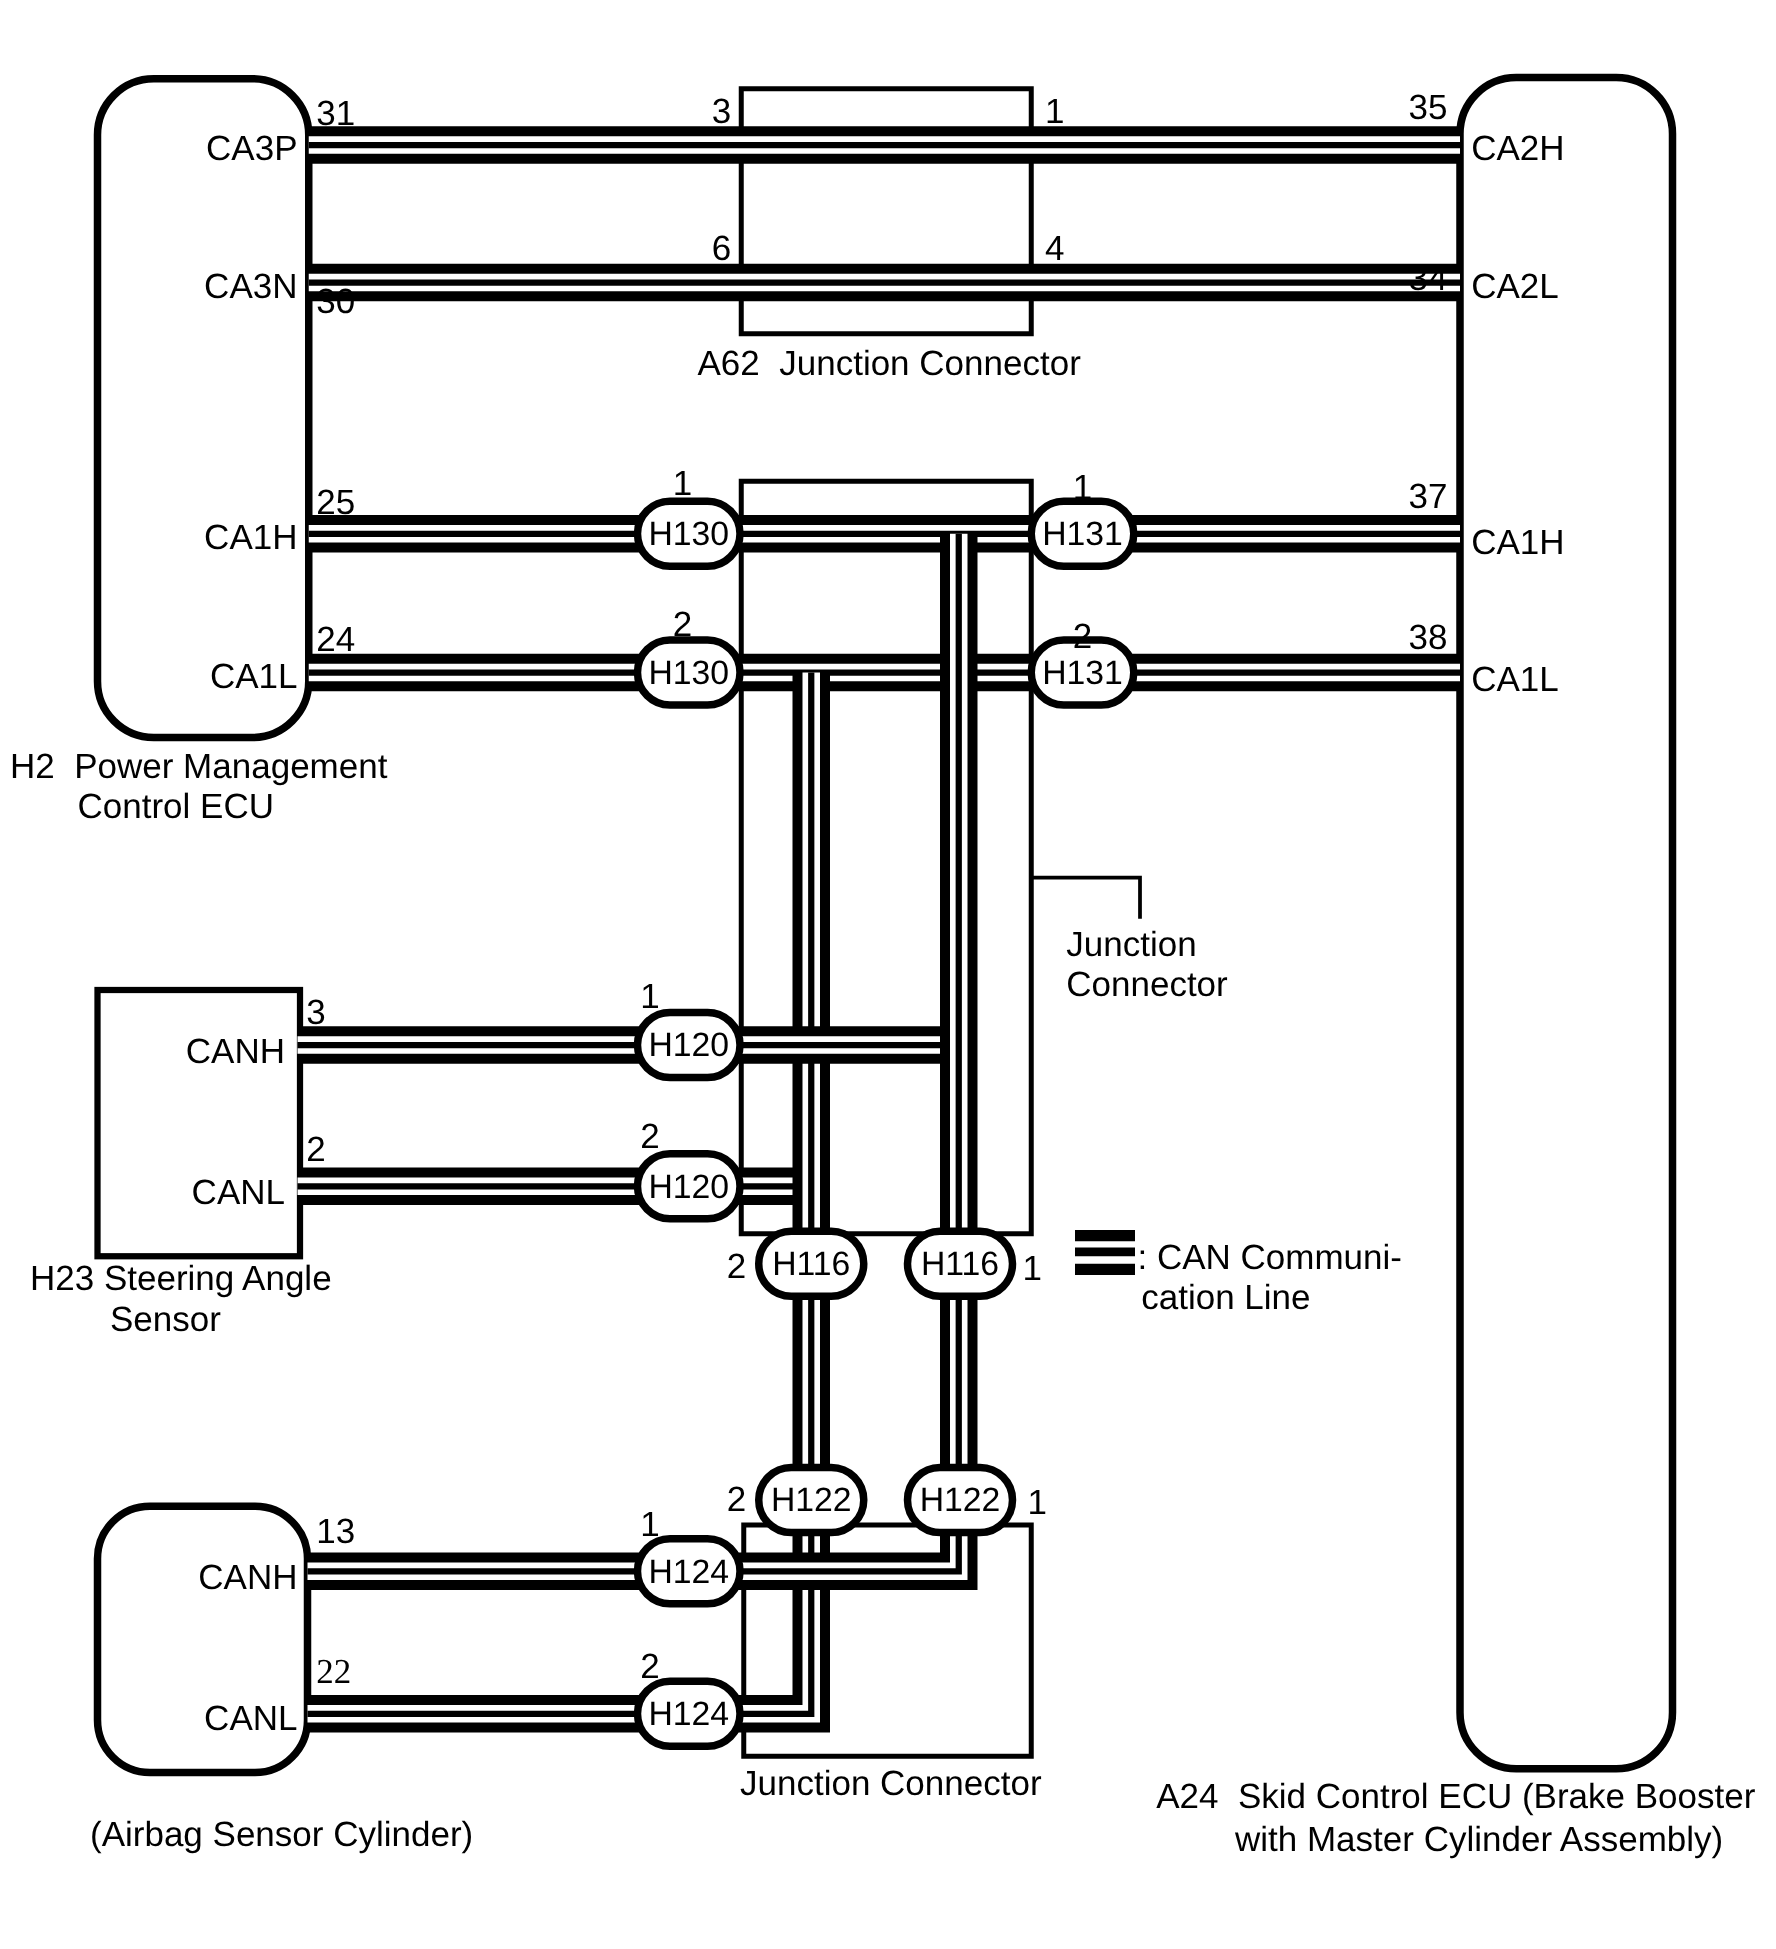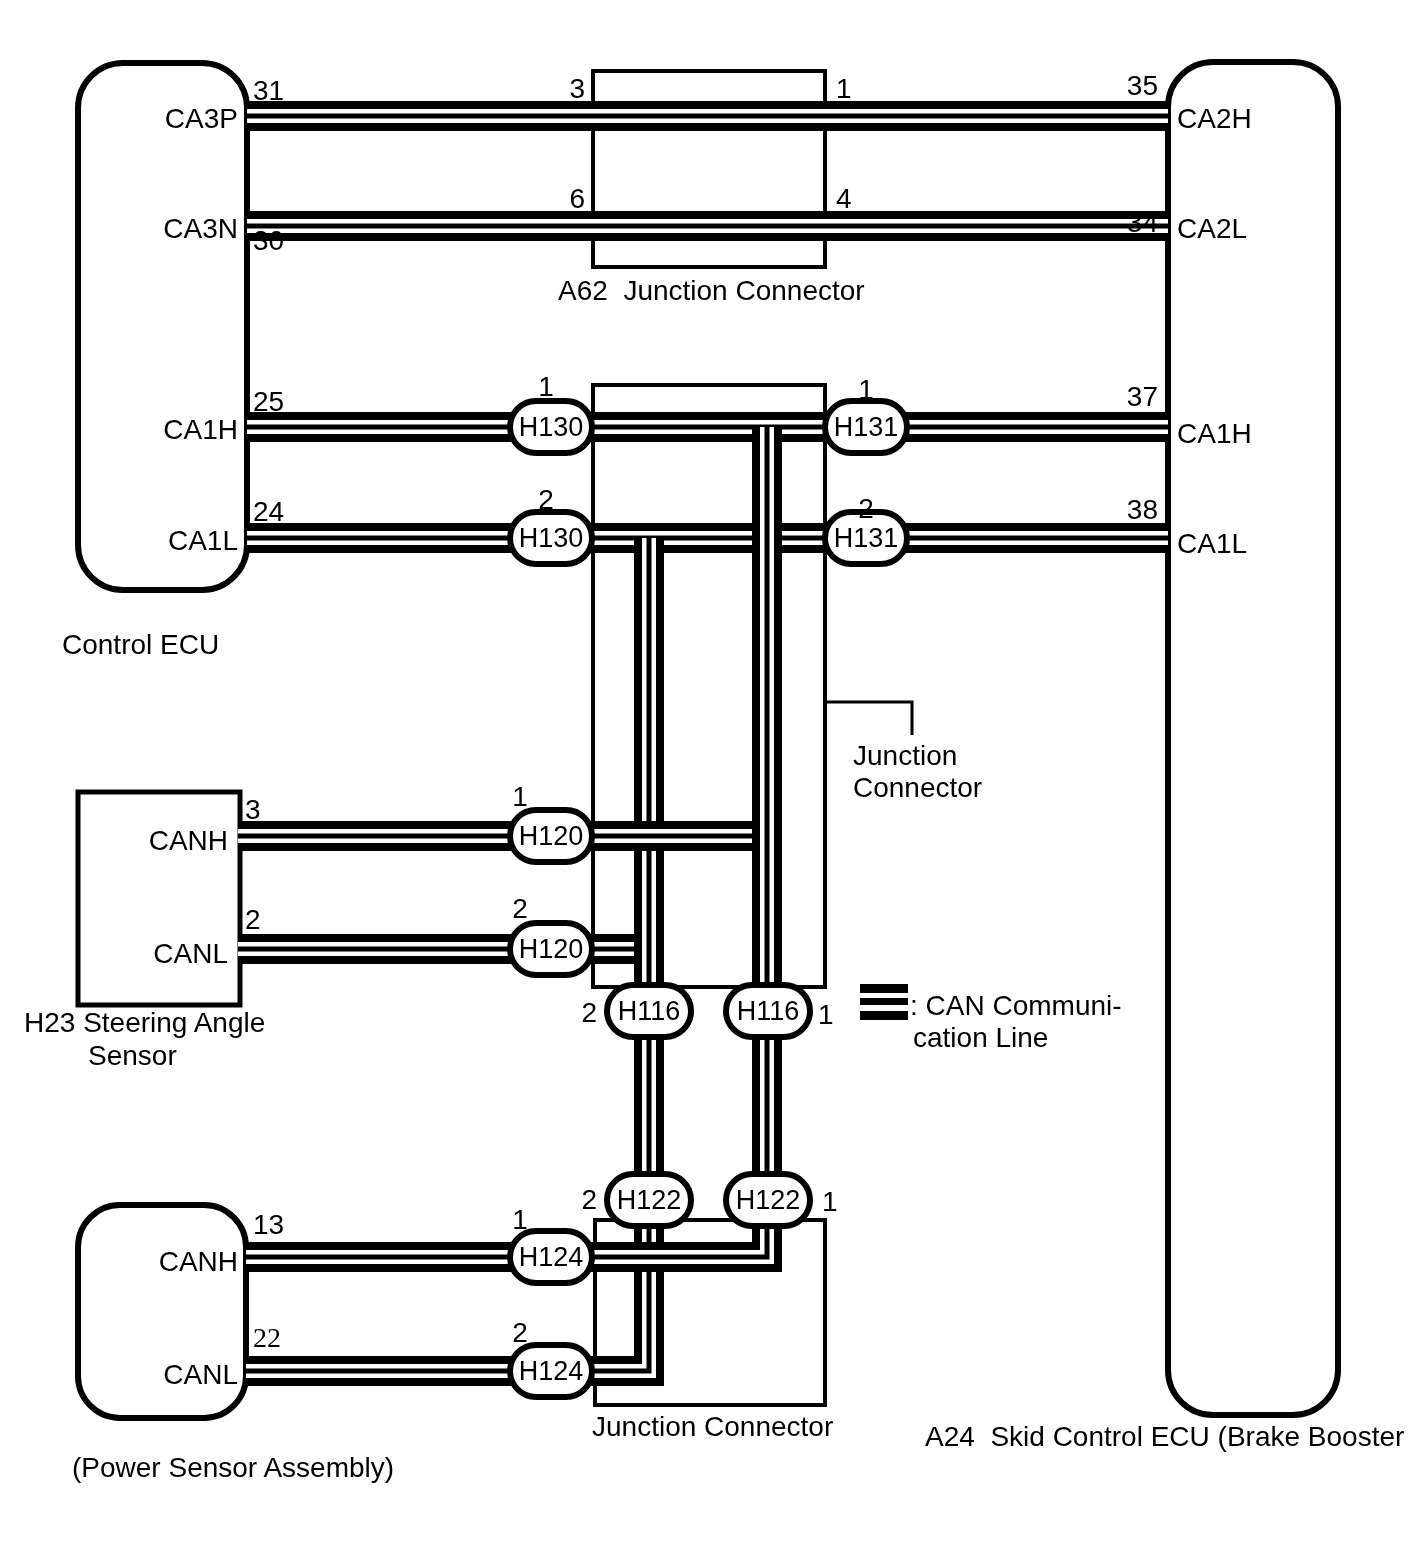--- a/index.html
+++ b/index.html
@@ -162,25 +162,27 @@
   <div class="ovallabel" style="left:510px;top:810px;">H120</div>
   <div class="ovallabel" style="left:510px;top:923px;">H120</div>
   <div class="ovallabel" style="left:608px;top:985px;">H116</div>
   <div class="ovallabel" style="left:727px;top:985px;">H116</div>
   <div class="ovallabel" style="left:608px;top:1174px;">H122</div>
   <div class="ovallabel" style="left:727px;top:1174px;">H122</div>
   <div class="ovallabel" style="left:510px;top:1231px;">H124</div>
   <div class="ovallabel" style="left:510px;top:1345px;">H124</div>
 
   <div class="t" style="left:558px;top:276px;">A62  Junction Connector</div>
+  <div class="t" style="left:8px;top:598px;">H2  Power Management</div>
   <div class="t" style="left:62px;top:630px;">Control ECU</div>
   <div class="t" style="left:24px;top:1008px;">H23 Steering Angle</div>
   <div class="t" style="left:88px;top:1041px;">Sensor</div>
   <div class="t" style="left:853px;top:741px;">Junction</div>
   <div class="t" style="left:853px;top:773px;">Connector</div>
   <div class="t" style="left:592px;top:1412px;">Junction Connector</div>
-  <div class="t" style="left:72px;top:1453px;">(Power Sensor Assembly)</div>
+  <div class="t" style="left:72px;top:1453px;">(Airbag Sensor Cylinder)</div>
   <div class="t" style="left:925px;top:1422px;">A24  Skid Control ECU (Brake Booster</div>
+  <div class="t" style="left:988px;top:1457px;">with Master Cylinder Assembly)</div>
 
   <div class="t" style="left:910px;top:991px;">: CAN Communi-</div>
   <div class="t" style="left:913px;top:1023px;">cation Line</div>
 
 </div>
 
 </body></html>

